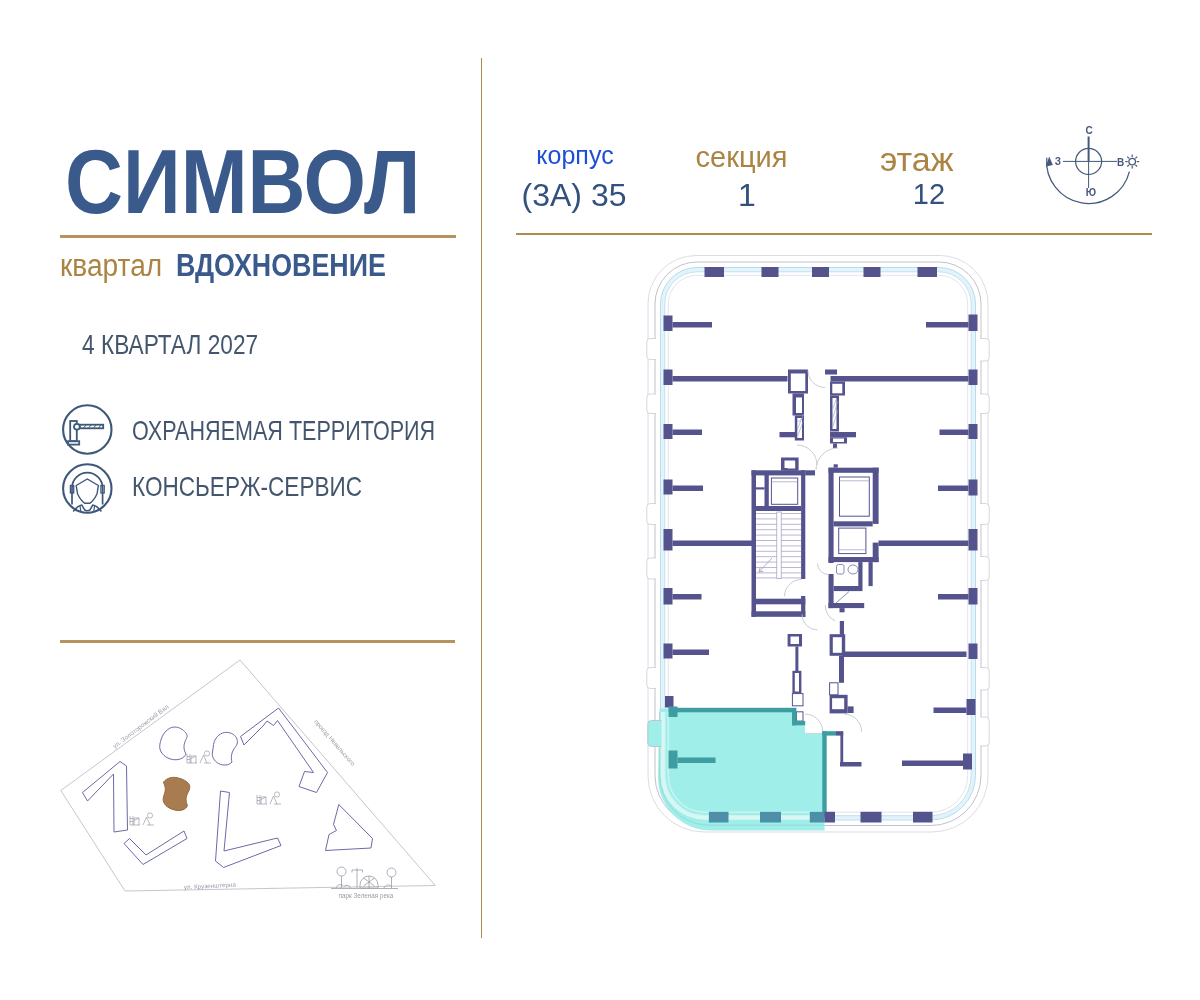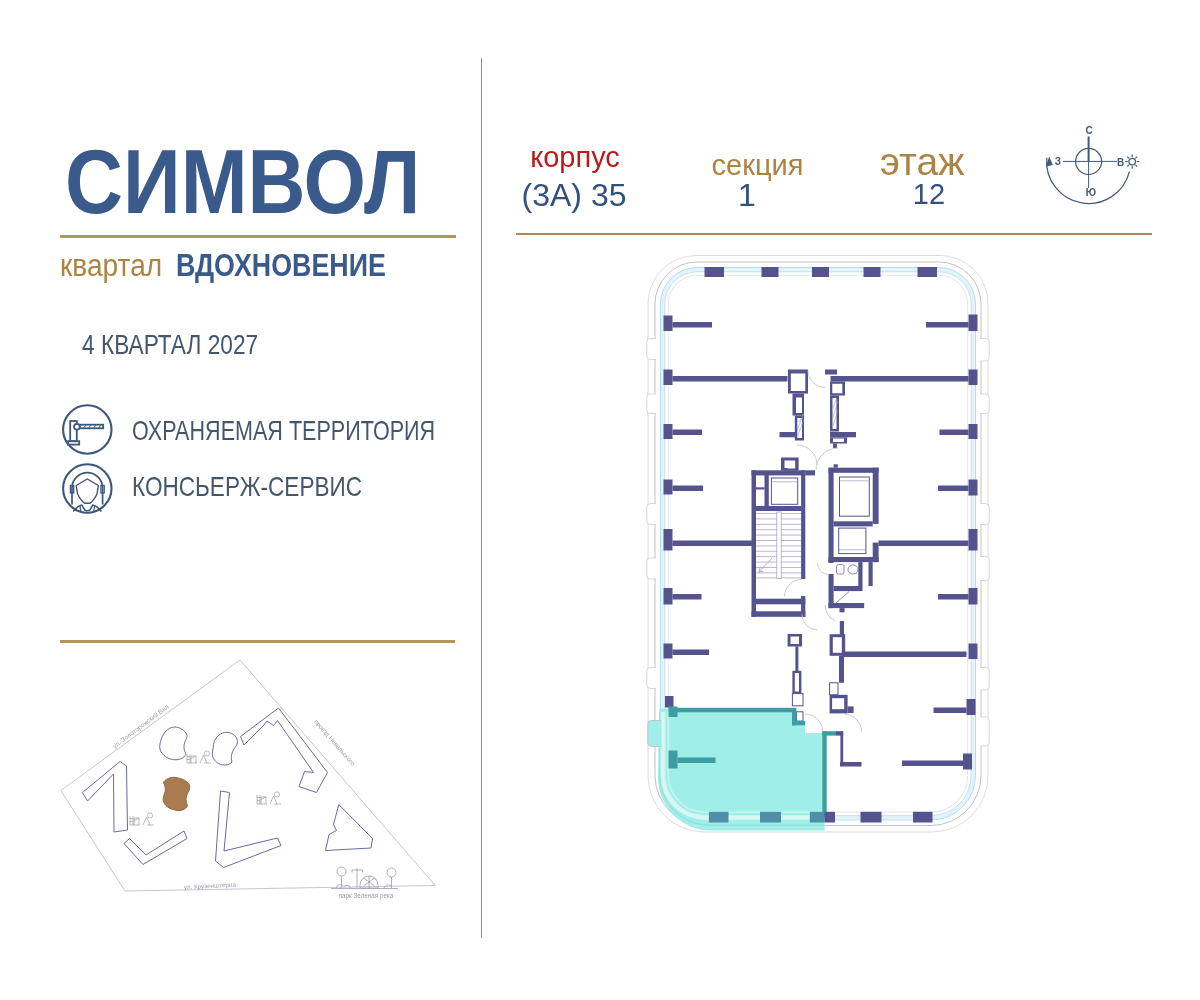--- a/index.html
+++ b/index.html
@@ -102,27 +102,27 @@
     <path d="M 357,868 v 20 M 357,870 h 5.5 v 2.5 M 357,870 h -5 v 2.5 M 369,876 a 9 9 0 0 1 9,9 l 0,3 h -18 l 0,-3 a 9 9 0 0 1 9,-9 M 369,876 v 12 M 363.5,878 l 11,8 M 374.5,878 l -11,8"></path>
     <path d="M 384,888 c 1.5,-3.5 5.5,-4 7.5,-1.5"></path>
     <line x1="331" y1="888.5" x2="398" y2="888.5"></line>
   </g>
 
   <text x="366" y="898" font-size="6.3" fill="#9a9aa8" text-anchor="middle">парк Зеленая река</text>
 </svg>
 
 <div class="abs" style="left:480.5px;top:58px;width:1.6px;height:880px;background:#a98b52;"></div>
 
-<div class="abs" style="left:520px;top:142px;width:110px;text-align:center;font-size:29px;line-height:1.05;color:#b91c1c;">корпус</div>
+<div class="abs" style="left:520px;top:142px;width:110px;text-align:center;font-size:25px;line-height:1.05;color:#1d4ed8;">корпус</div>
 <div class="abs" style="left:514px;top:179px;width:120px;text-align:center;font-size:32px;line-height:1.05;color:#33517e;">(3А) 35</div>
 
-<div class="abs" style="left:690px;top:150px;width:103px;text-align:center;font-size:29px;line-height:1.05;color:#ab8443;margin-left:16px;">секция</div>
+<div class="abs" style="left:690px;top:142px;width:103px;text-align:center;font-size:29px;line-height:1.05;color:#ab8443;">секция</div>
 <div class="abs" style="left:690px;top:179px;width:114px;text-align:center;font-size:32px;line-height:1.05;color:#33517e;">1</div>
 
-<div class="abs" style="left:880px;top:142px;width:66px;font-size:39px;line-height:1.05;color:#ab8443;">этаж</div>
+<div class="abs" style="left:880px;top:142px;width:66px;font-size:34px;line-height:1.05;color:#ab8443;">этаж</div>
 <div class="abs" style="left:896px;top:179px;width:66px;text-align:center;font-size:29px;line-height:1.05;color:#33517e;">12</div>
 
 <div class="abs" style="left:516px;top:232.5px;width:636px;height:2px;background:#b08a4e;"></div>
 
 <svg class="abs" style="left:1030px;top:115px;" width="120" height="100" viewBox="1030 115 120 100">
   <g fill="none" stroke="#44597b">
     <line x1="1088.6" y1="136.5" x2="1088.6" y2="161.4" stroke-width="2"></line>
     <line x1="1088.6" y1="161.4" x2="1088.6" y2="188" stroke-width="1"></line>
     <line x1="1063" y1="161.4" x2="1117" y2="161.4" stroke-width="1"></line>
     <circle cx="1088.6" cy="161.4" r="13" stroke-width="1.2"></circle>

